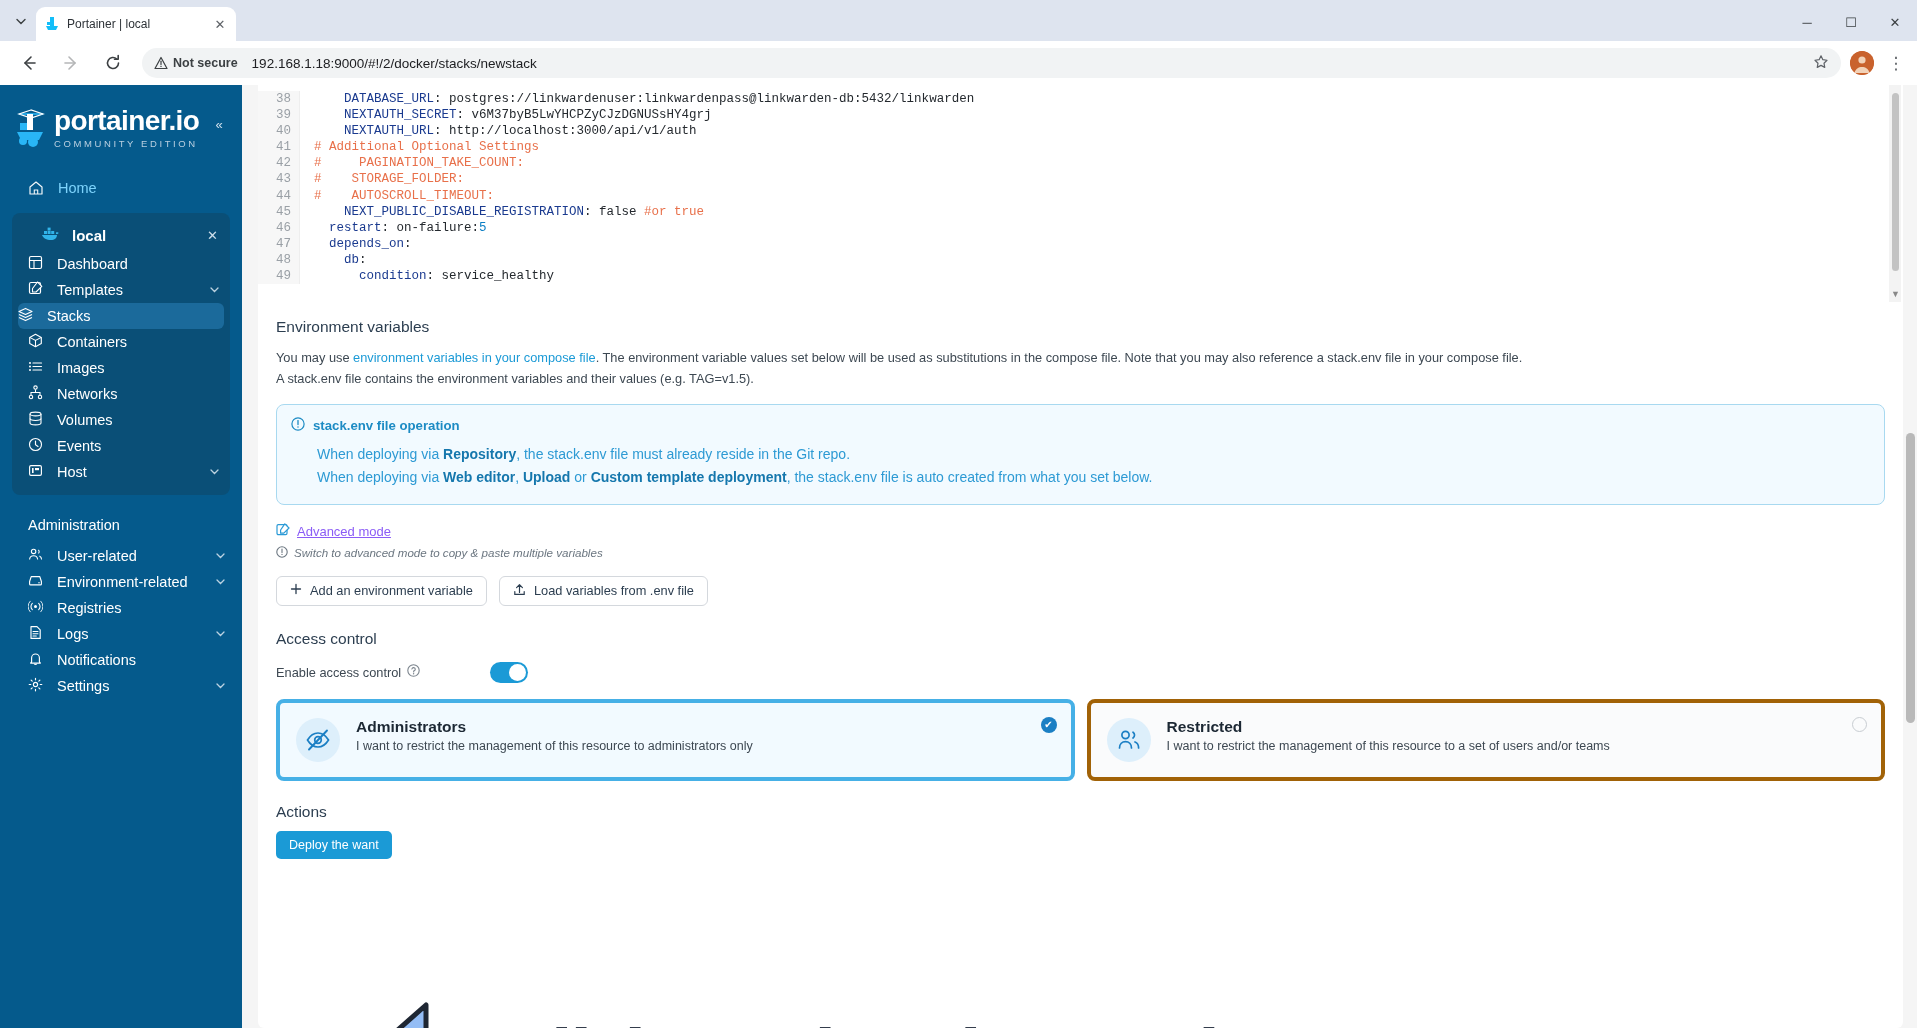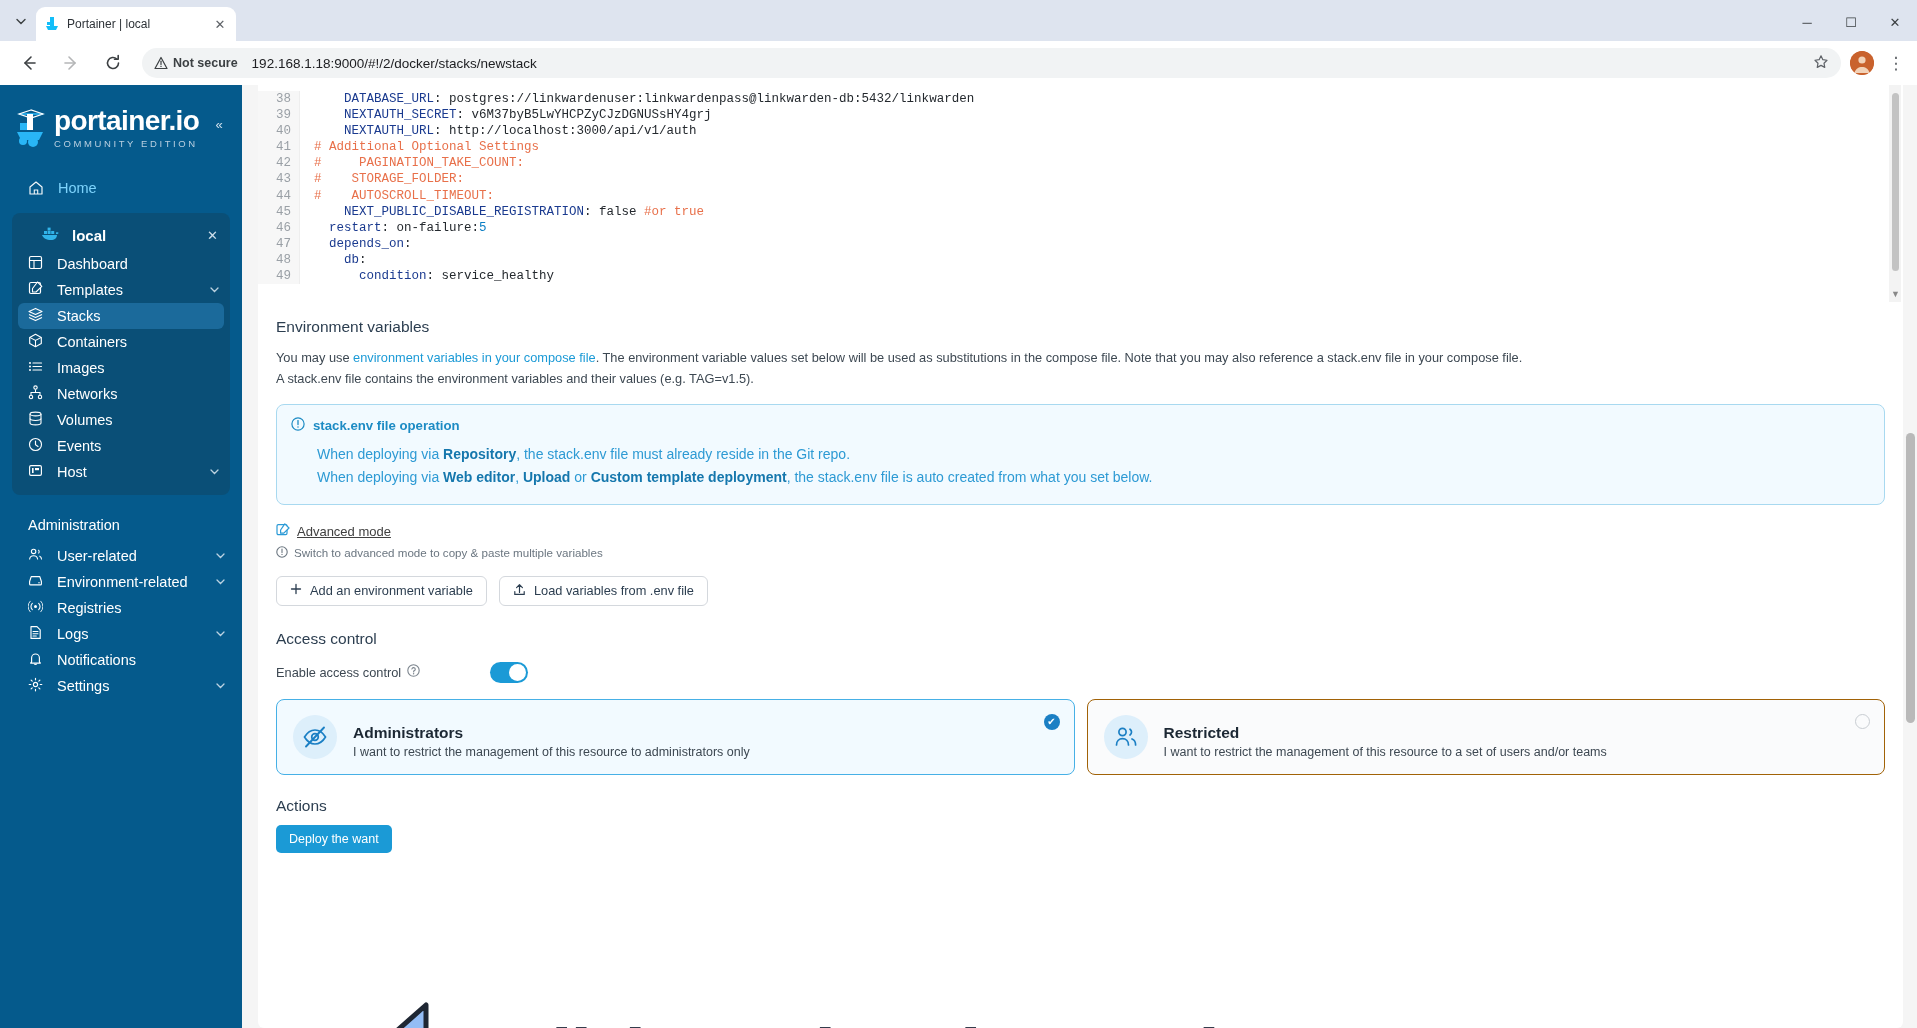--- a/index.html
+++ b/index.html
@@ -71,21 +71,21 @@
   .nav-item .ic { width:16px;height:16px;flex:0 0 16px;display:flex;align-items:center;justify-content:center;opacity:.95 }
   .home-row { height: 30px; margin-bottom: 10px; }
 
   .env-block { margin: 8px 12px 0 12px; background:#0a4f77; border-radius: 8px; padding: 6px 0 10px 0; position:relative; }
   .env-head { display:flex; align-items:center; height: 32px; padding-left: 28px; gap: 12px; font-size: 15px; font-weight:600; }
   .env-head .x { margin-left:auto; margin-right: 12px; font-size: 13px; color:#cfe0ec; font-weight:400; }
   .env-nav-item {
     display:flex; align-items:center; height: 26px; padding-left: 16px; gap: 14px; font-size: 14.5px; color:#fff;
     margin: 0 0 0 0;
   }
-  .env-nav-item.active { background:#1b6a9b; border-radius: 6px; margin: 0 6px; padding-left:10px;align-items:center; }
+  .env-nav-item.active { background:#1b6a9b; border-radius: 6px; margin: 0 6px; padding-left:0;align-items:center; }
   .env-nav-item .chev { margin-left:auto; margin-right: 10px; opacity:.85; }
 
   .admin-label { font-size: 14.5px; color:#ffffff; padding: 22px 0 10px 28px; }
   .admin-item { display:flex; align-items:center; height: 26px; padding-left: 28px; gap: 14px; font-size: 14.5px; color:#fff; }
   .admin-item .chev { margin-left:auto; margin-right:16px; opacity:.85; }
 
   
   .content { flex:1; position:relative; overflow:hidden; background:#f5f5f5; padding: 0; }
   .card {
     background:#fff; margin: 0 14px 0 16px; border-radius: 6px; min-height: 100%;
@@ -117,37 +117,37 @@
 
   .info-box {
     border: 1px solid #a8d9f0; background:#f2faff; border-radius: 8px; padding: 12px 14px 14px 14px;
     margin-top: 14px;
   }
   .info-title { display:flex; align-items:center; gap:8px; color:#1d8bc4; font-weight:700; font-size: 13.2px; }
   .info-line { color:#2d9ad4; font-size: 14px; line-height: 1.68; padding-left: 26px; }
   .info-line b { color:#1577ad; }
 
   .adv-row { margin-top: 18px; }
-  .adv-link { display:inline-flex; align-items:center; gap:7px; color:#404040; font-size:13px; }
-  .adv-hint { display:flex; gap:6px; color:#6b7680; font-size:11.6px; margin-top:5px; }
+  .adv-link { display:inline-flex; align-items:center; gap:7px; color:#8b5cf6; font-size:13px; }
+  .adv-hint { display:flex; gap:6px; color:#6b7680; font-size:11.6px; margin-top:5px;font-style:italic; }
   .btn-row { display:flex; gap: 12px; margin-top: 16px; }
   .btn-outline {
     border:1px solid #d4d8dd; background:#fff; border-radius: 6px; height: 30px; padding: 0 13px;
     display:inline-flex; align-items:center; gap:8px; font-size: 12.8px; color:#2c3e50;
   }
 
   .toggle-row { display:flex; align-items:center; gap: 0; margin-top: 14px; }
   .toggle-label { font-size: 12.8px; color:#3d4852; display:flex; align-items:center; gap:6px; width: 214px; }
   .switch { width: 38px; height: 21px; border-radius: 11px; background:#1b9ad6; position:relative; }
   .switch .knob { position:absolute; right: 2px; top:2px; width:17px;height:17px;border-radius:50%;background:#fff; }
 
   .choice-row { display:flex; gap: 12px; margin-top: 16px; }
   .choice {
-    flex:1; border:1px solid #a16207; border-radius: 8px; background:#fafbfc;
-    padding: 15px 16px; display:flex; align-items:flex-end; gap: 16px; position:relative; min-height: 76px;
+    flex:1; border:4px solid #a16207; border-radius: 8px; background:#fafbfc;
+    padding: 15px 16px; display:flex; align-items:flex-start; gap: 16px; position:relative; min-height: 76px;
   }
   .choice.selected { border-color:#46b0e6; background:#f2faff; }
   .choice-ic { width: 44px; height:44px; flex:0 0 44px; border-radius:50%; background:#ddeffb;
     display:flex;align-items:center;justify-content:center; }
   .choice-name { font-size: 15.5px; font-weight:700; color:#1c2834; }
   .choice-desc { font-size: 12.5px; color:#3d4852; margin-top:3px; }
   .choice-check { position:absolute; right: 14px; top: 14px; width:16px;height:16px;border-radius:50%;
     background:#1b7fc4; display:flex;align-items:center;justify-content:center;color:#fff;font-size:10px; }
   .choice-radio { position:absolute; right: 14px; top: 14px; width:15px;height:15px;border-radius:50%;
     border:1.5px solid #c8cdd2; }

